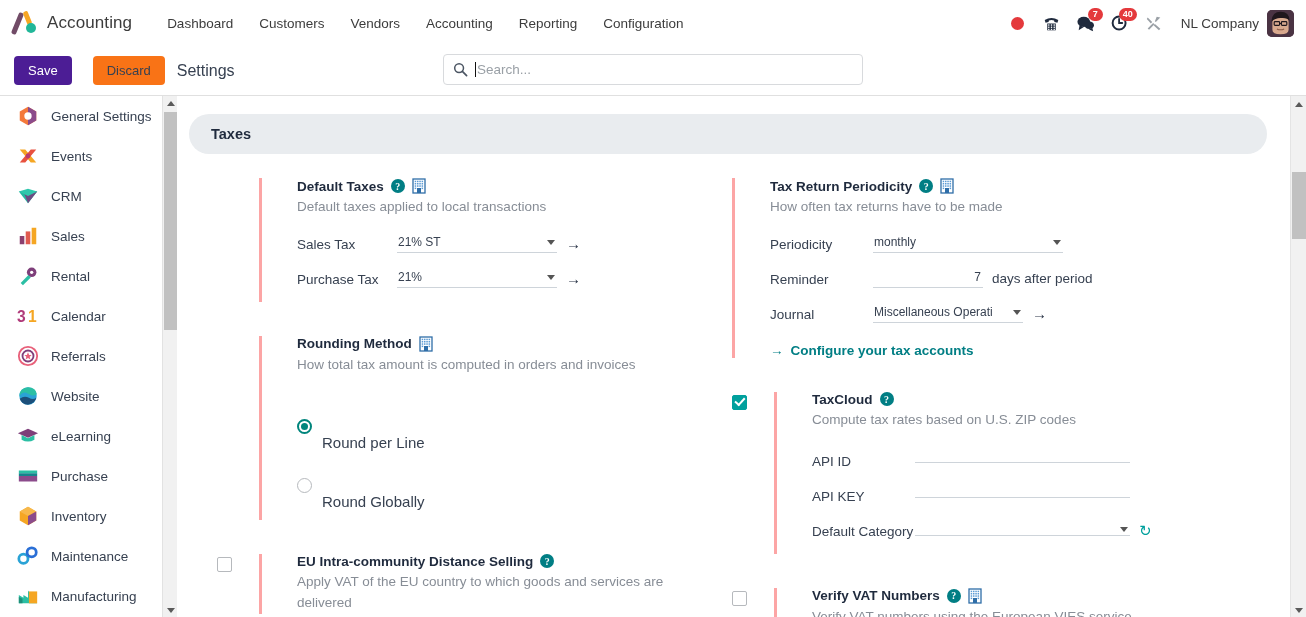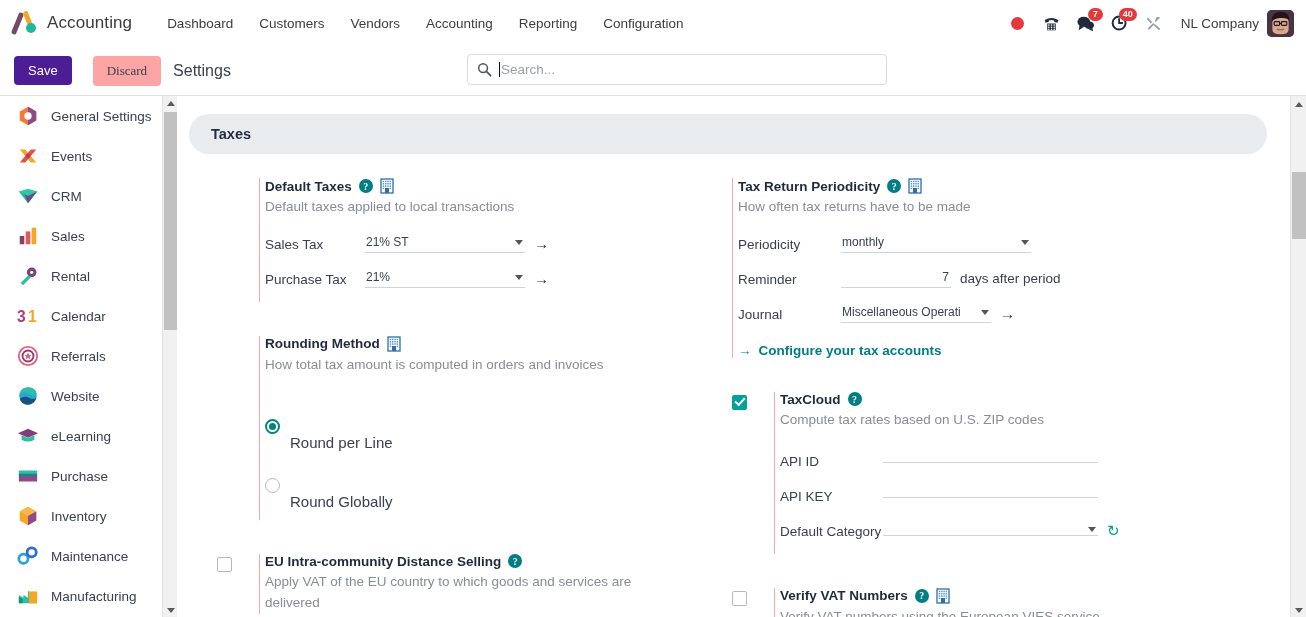--- a/index.html
+++ b/index.html
@@ -83,30 +83,29 @@
     display: flex; align-items: center;
     padding: 0 14px;
     position: relative;
   }
   .btn {
     font-size: 13px; padding: 6px 13px;
     border-radius: 4px; cursor: pointer;
     border: 1px solid transparent; white-space: nowrap;
   }
   .btn-save { background: #4c1d95; color: #ffffff; margin-right: 21px; }
-  .btn-discard { background: #fca5a5; color: #374151; margin-right: 12px; font-family: Liberation Serif, serif; }
+  .btn-discard { background: #f97316; color: #374151; margin-right: 12px; }
   .cp-title { font-size: 16px; color: #374151; }
 
   .searchwrap {
     position: absolute; left: 443px; top: 54px;
     width: 420px; height: 31px;
     border: 1px solid #d8dadd; border-radius: 4px;
     background: #fff; display: flex; align-items: center;
     padding: 0 9px;
-    margin-left: 24px;
   }
   .search-ico { color: #6b7280; margin-right: 7px; display:flex; }
   .search-caret {
     width: 1px; height: 15px; background: #111; margin-right: 1px;
   }
   .search-ph { color: #9aa0a6; font-size: 13.5px; }
 
   
   .body-area {
     position: absolute; left: 0; top: 95px;
@@ -191,22 +190,22 @@
     border-radius: 2px; background: #fff; cursor: pointer;
     display: flex; align-items: center; justify-content: center;
   }
   .cbox.checked { background: #00a09d; border-color: #00a09d; }
   .cbox.checked:after {
     content: ""; display: block; width: 4px; height: 8px;
     border: solid #fff; border-width: 0 2px 2px 0;
     transform: rotate(42deg) translate(-1px,-1px);
   }
   .setting-body {
-    border-left: 1px solid #fca5a5;
-    padding-left: 5px; flex: 1;
+    border-left: 3px solid #fca5a5;
+    padding-left: 35px; flex: 1;
   }
   .setting-title {
     font-weight: bold; font-size: 13.5px; color: #1f2a3d;
     display: flex; align-items: center; gap: 7px;
     margin-bottom: 3px;
   }
   .setting-desc {
     color: #878d96; font-size: 13.5px; line-height: 1.55;
     max-width: 420px;
   }

